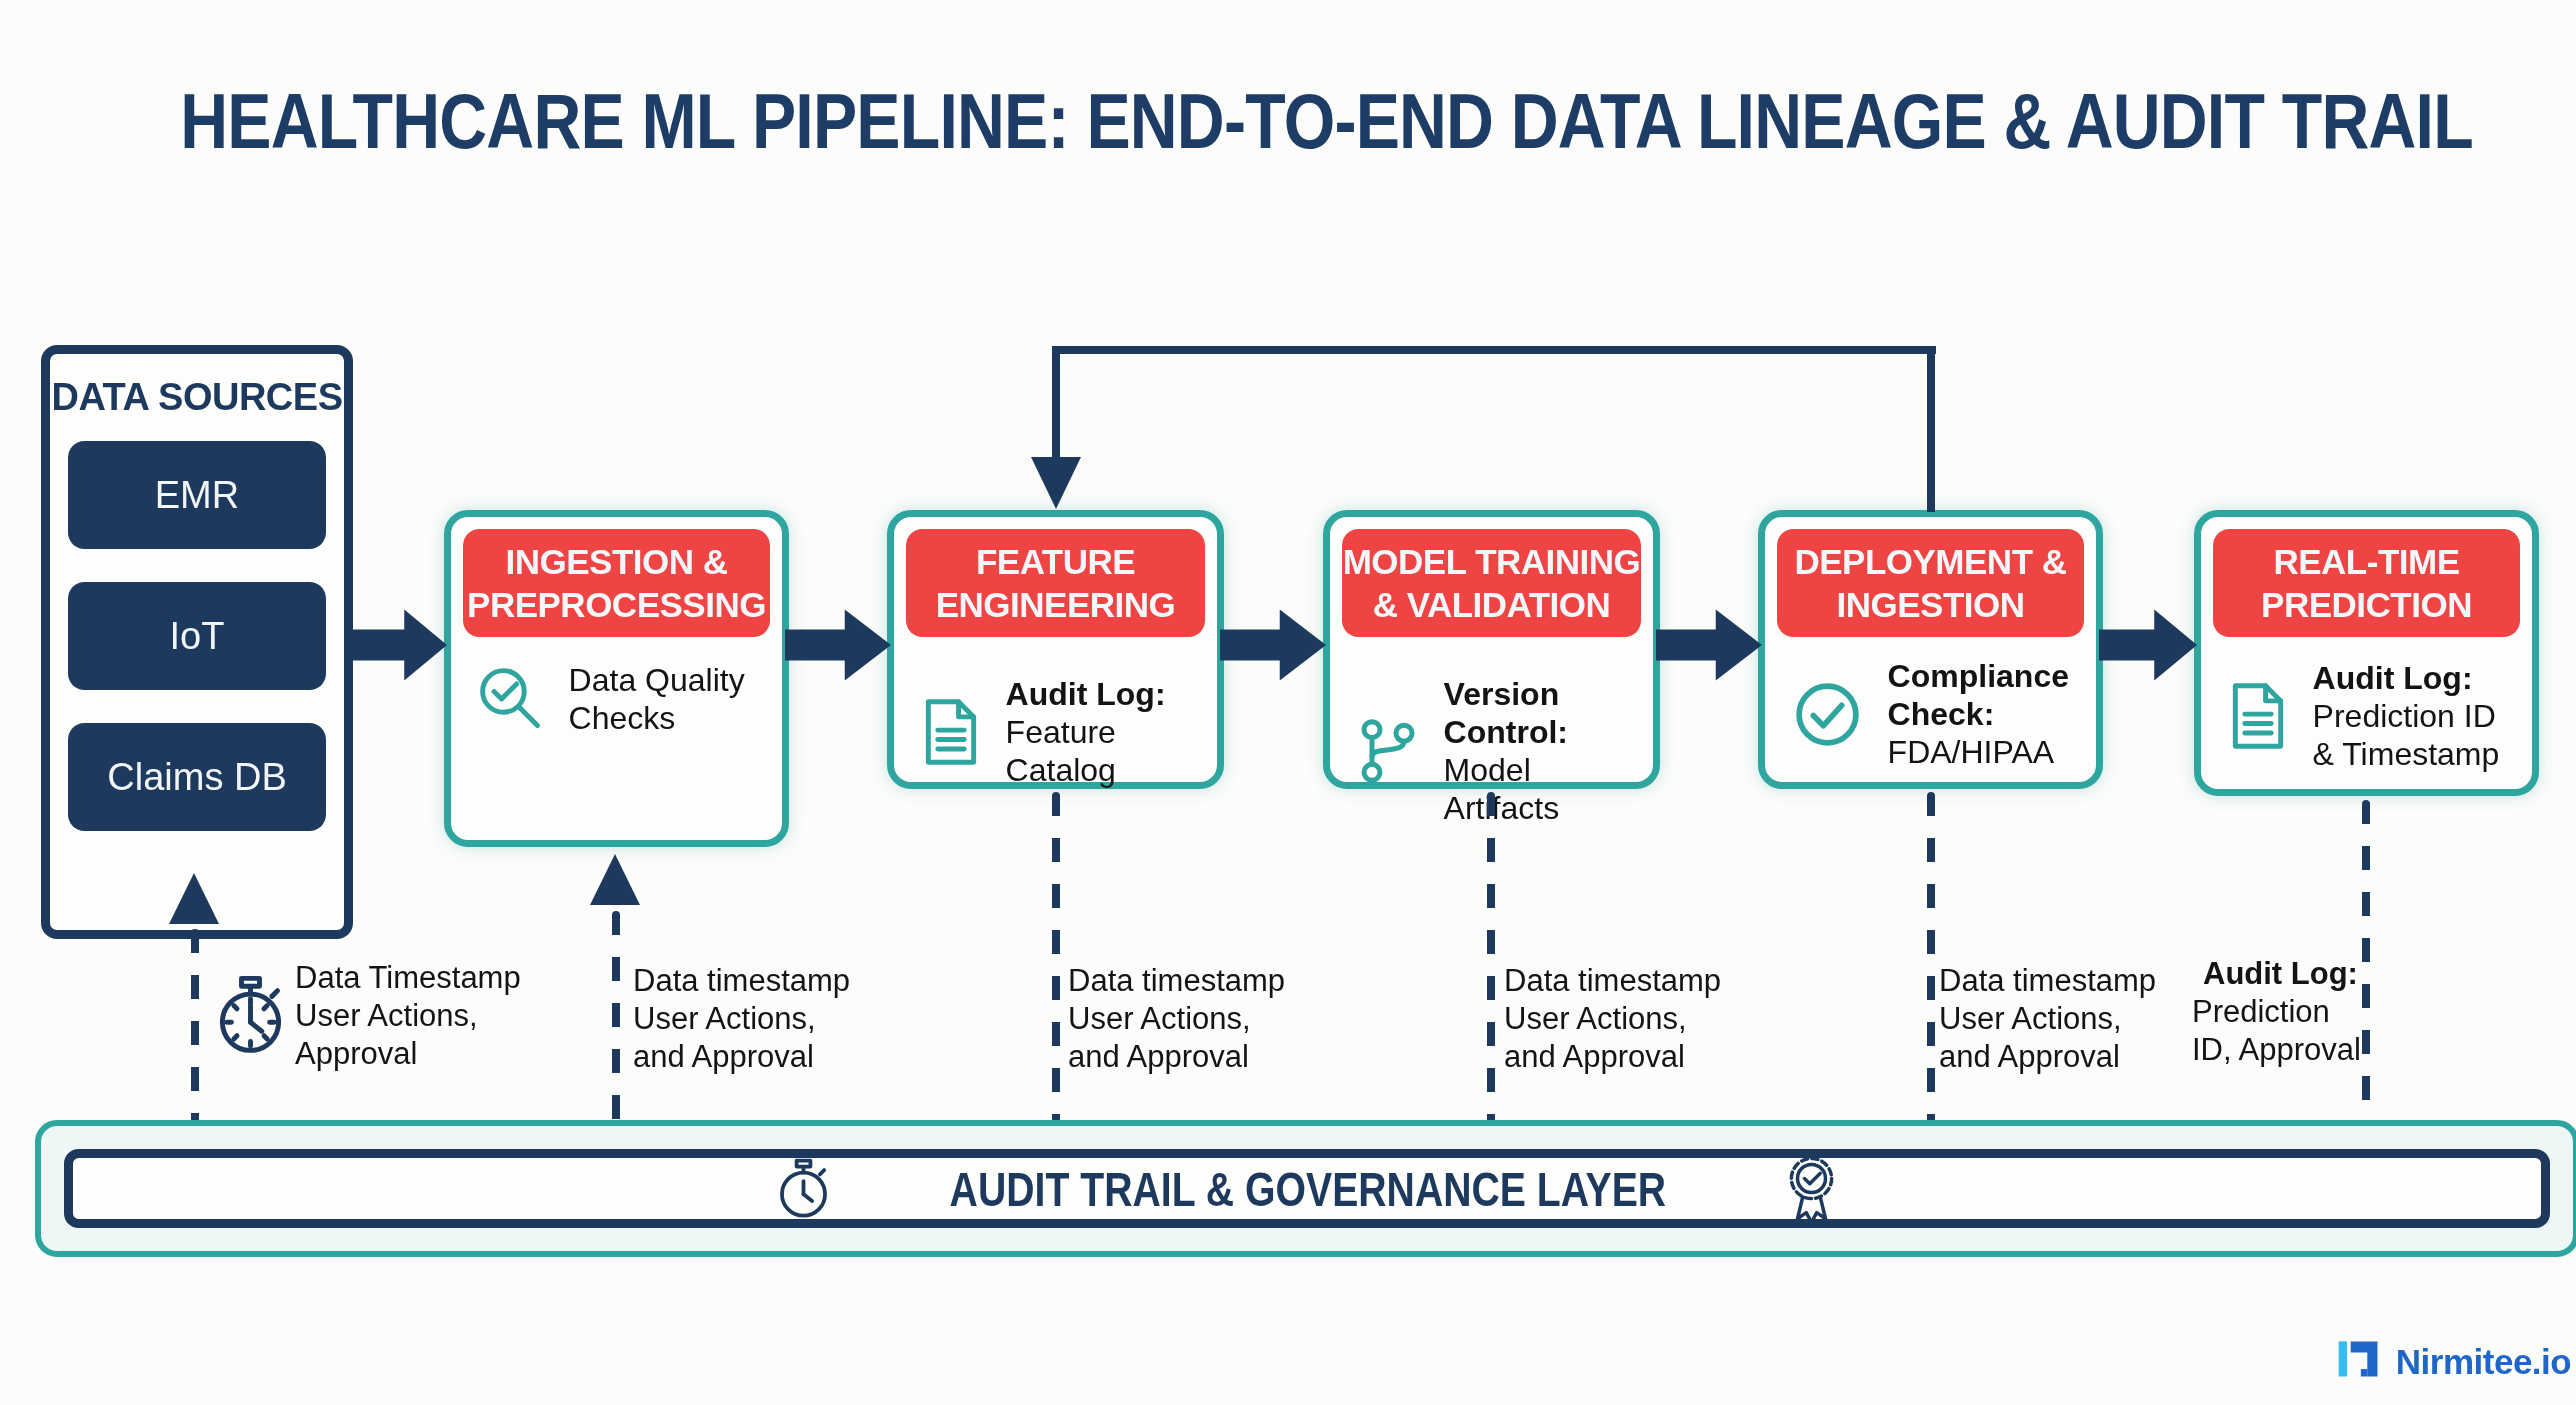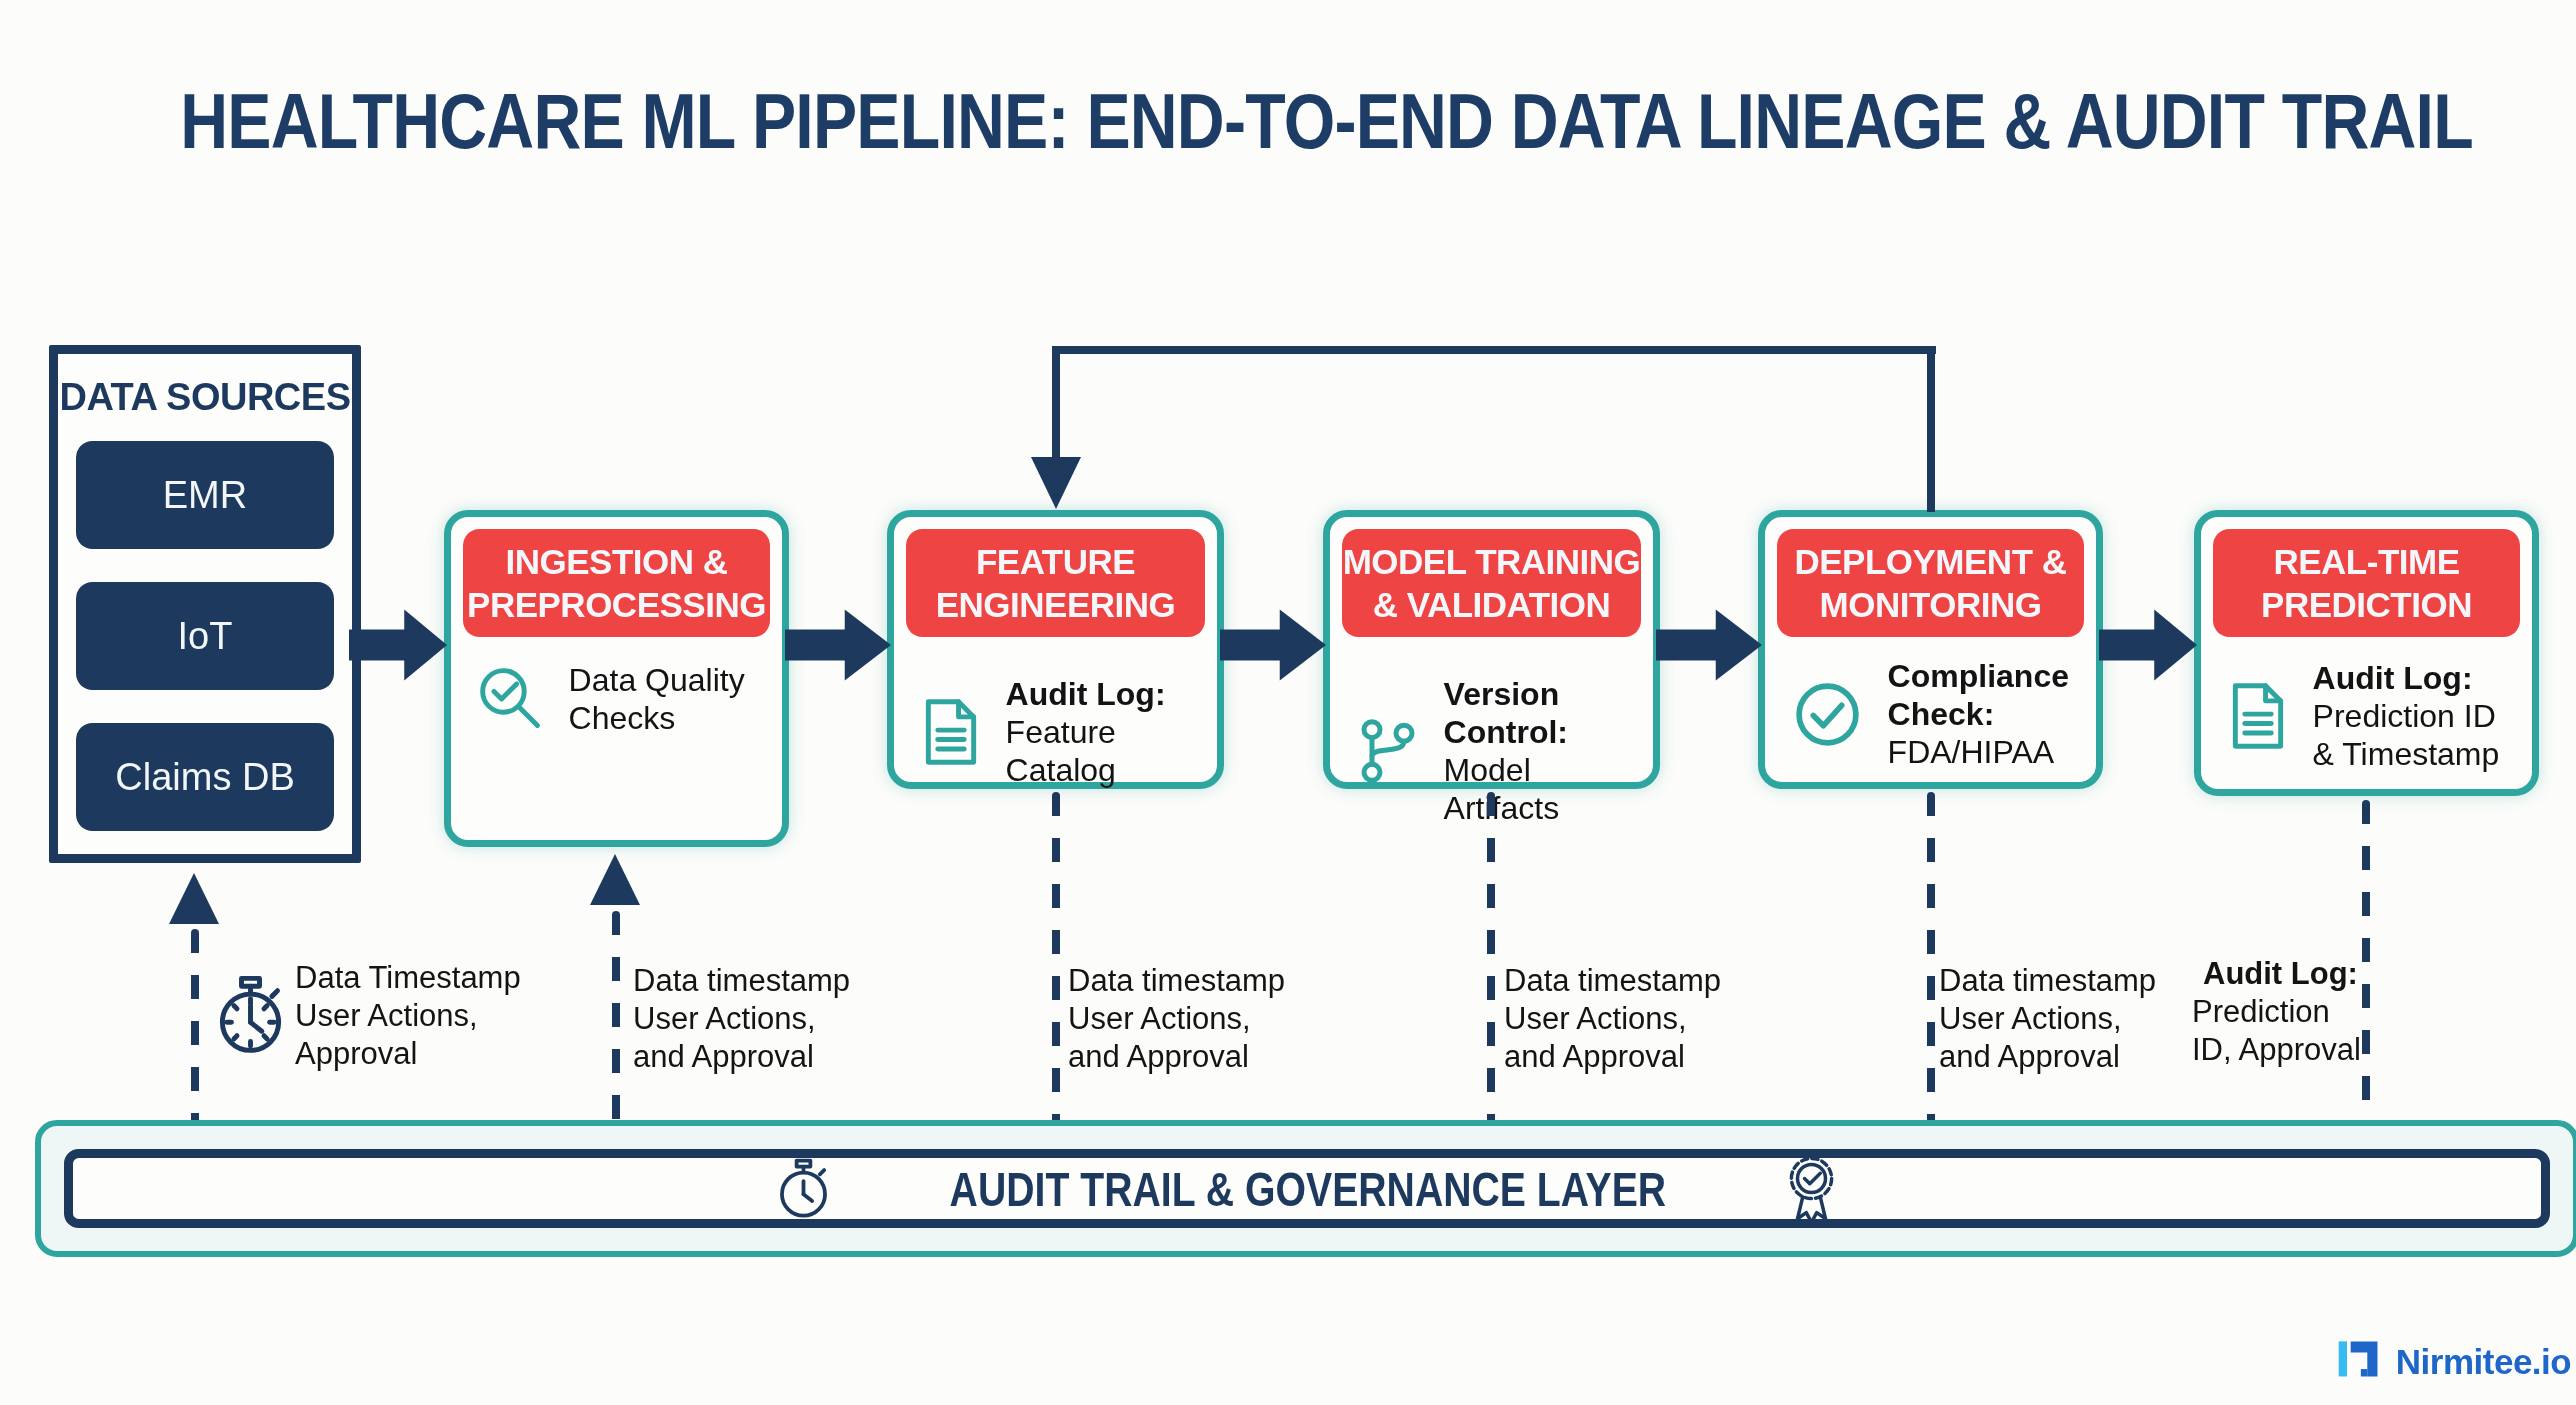--- a/index.html
+++ b/index.html
@@ -12,24 +12,23 @@
 
   
   #title{
     position:absolute;top:77px;left:0;width:100%;text-align:center;
     font-size:77px;font-weight:bold;color:#1e3d66;letter-spacing:-0.9px;
     white-space:nowrap;transform:scaleX(0.86);
   }
 
   
   #ds{
-    position:absolute;left:41px;top:345px;width:312px;height:518px;
-    border:9.1px solid #1d3a5e;border-radius:2px;background:#fdfdfc;
+    position:absolute;left:41px;top:345px;width:312px;height:594px;
+    border:9.1px solid #1d3a5e;border-radius:16px;background:#fdfdfc;
     box-sizing:border-box;
-    margin-left:8px;
   }
   .ds-title{
     margin-top:22px;text-align:center;font-weight:bold;font-size:38px;
     color:#1d3a5e;letter-spacing:-0.5px;
   }
   .ds-pill{
     width:258px;height:108px;background:#1d3a5e;border-radius:16.5px;
     color:#f3f6f9;font-size:38px;display:flex;align-items:center;
     justify-content:center;margin:0 auto;
   }
@@ -175,21 +174,21 @@
       <div class="item-text">
         <span class="b">Version Control:</span>
         <span>Model Artifacts</span>
       </div>
     </div>
   </div>
 
   <div class="stage" style="left:1758px;top:510px;width:345px;height:279px;">
     <div class="stage-header">
       <span style="display:block">DEPLOYMENT &amp;</span>
-      <span style="display:block">MONITORING</span>
+      <span style="display:block">INGESTION</span>
     </div>
     <div class="item" style="margin-top:20px;">
       <span>
         <svg width="73" height="73" viewBox="0 0 36 36" fill="none" stroke="#2ea59e" stroke-width="2.8" stroke-linecap="round" stroke-linejoin="round">
           <circle cx="18" cy="18" r="14"></circle>
             <path d="M11 18.5 l5 5 l9 -10"></path>
         </svg>
       </span>
       <div class="item-text">
         <span class="b">Compliance</span>

